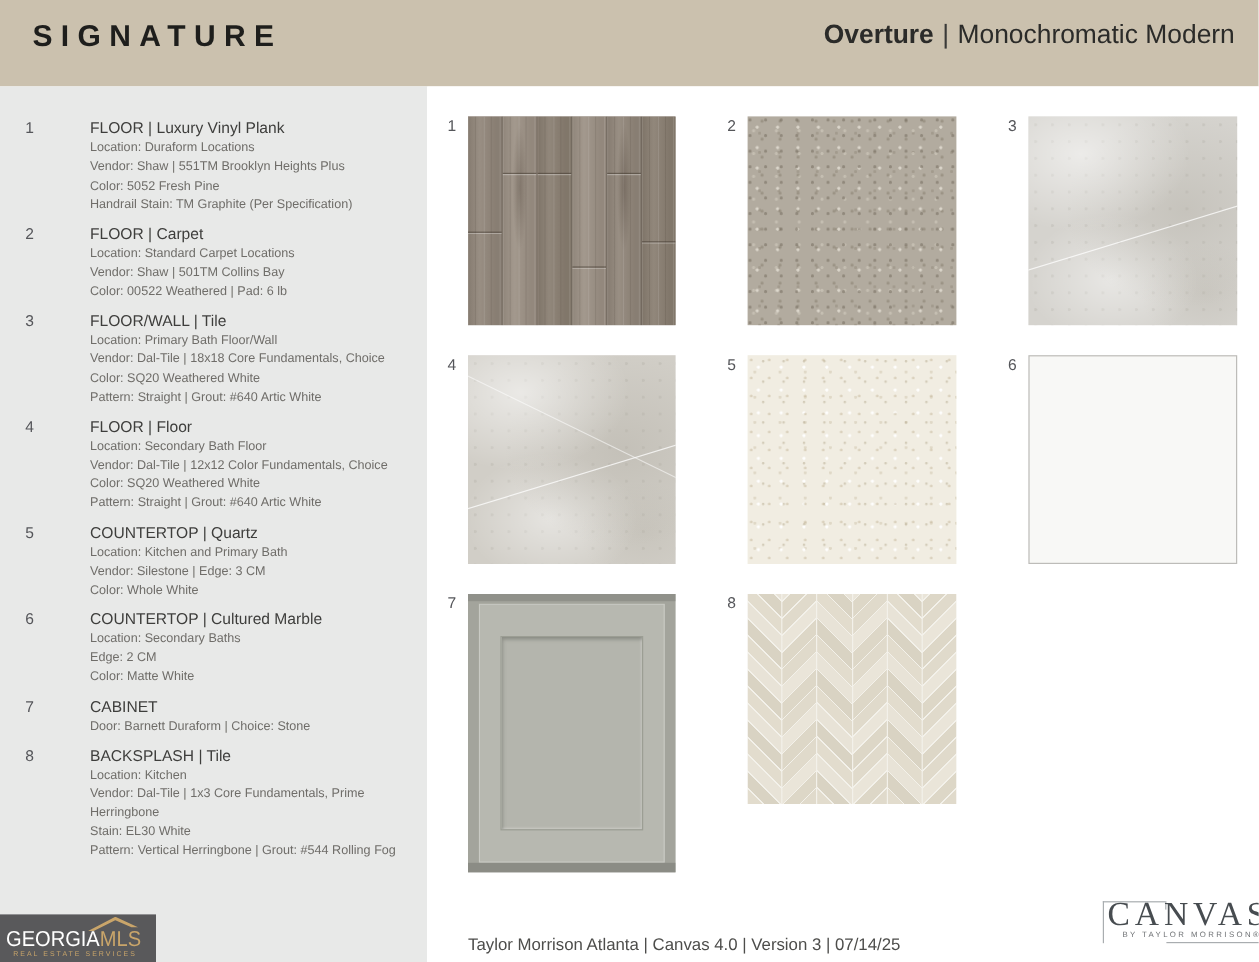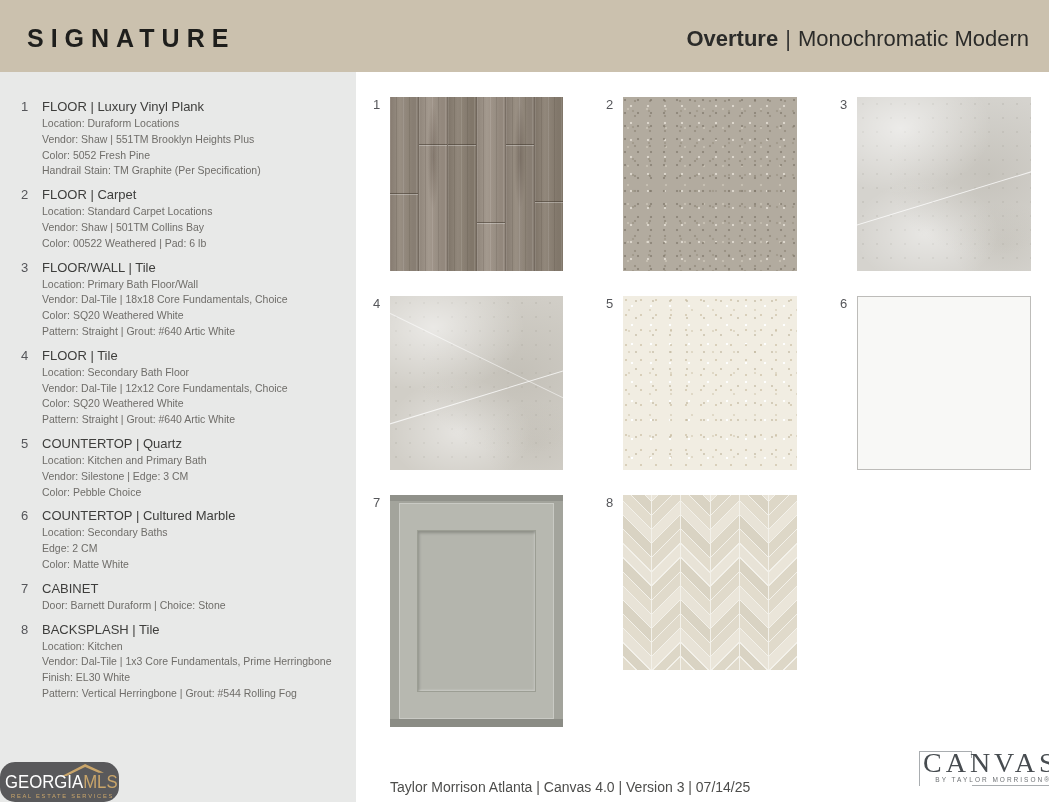--- a/index.html
+++ b/index.html
@@ -7,38 +7,38 @@
     --text_dark:#1e1e1c; --title_text:#3e3e3c; --detail_text:#6f6d69;
     --number_text:#55565a; --accent_gold:#c9a56a; --mls_gray:#59595b;
     --canvas_text:#474c50; --frame_line:#a9adb0;
   }
   *{margin:0;padding:0;box-sizing:border-box;}
   body{background:#fff;font-family:"Liberation Sans",sans-serif;}
   .page{position:relative;width:1049px;height:802px;overflow:hidden;background:var(--page_bg);}
 
   
   .hdr{position:absolute;left:0;top:0;width:1049px;height:72px;background:var(--header_bg);
-       display:flex;align-items:center;justify-content:space-between;padding:5px 20px 0 27px;}
+       display:flex;justify-content:space-between;padding:16px 20px 0 27px;}
   .brand{font-size:25px;font-weight:700;letter-spacing:7px;color:var(--text_dark);}
   .collection{font-size:22px;color:#2b2b29;white-space:nowrap;}
   .coll-name{font-weight:700;}
   .coll-sep{font-weight:400;margin:0 7px;color:#3a3a38;}
   .coll-style{font-weight:400;}
 
   
   .sidebar{position:absolute;left:0;top:72px;width:356px;height:730px;background:var(--sidebar_bg);padding-top:26px;}
   .spec-list{list-style:none;}
   .spec-item{display:flex;padding-left:21px;margin-bottom:7px;}
   .spec-num{width:21px;font-size:13px;color:var(--number_text);padding-top:1px;flex:none;}
-  .spec-body{flex:1;padding-right:19px;}
+  .spec-body{flex:1;padding-right:19px;margin-left:33px;}
   .spec-title{font-size:13px;line-height:17px;color:var(--title_text);margin-bottom:1px;}
   .spec-detail{font-size:10.5px;line-height:15.8px;color:var(--detail_text);}
 
   
-  .gmls{position:absolute;left:0;bottom:0;width:119px;height:40px;background:var(--mls_gray);overflow:hidden;border-radius:15px;}
+  .gmls{position:absolute;left:0;bottom:0;width:130px;height:40px;background:var(--mls_gray);overflow:hidden;}
   .gmls-roof{position:absolute;right:15px;top:2px;width:42px;height:12px;background:var(--accent_gold);
              clip-path:polygon(0 100%,55% 0,100% 72%,87% 72%,55% 24%,11% 100%);}
   .gmls-name{position:absolute;left:5px;top:11px;font-size:18px;line-height:18px;color:#fff;
              letter-spacing:0;transform:scaleX(.93);transform-origin:left;white-space:nowrap;}
   .gmls-mls{color:var(--accent_gold);}
   .gmls-tag{position:absolute;left:11px;top:31px;font-size:5.8px;letter-spacing:1.7px;color:var(--accent_gold);white-space:nowrap;}
 
   
   .main{position:absolute;left:356px;top:72px;width:693px;height:730px;background:#fff;}
   .cell{position:absolute;}
@@ -169,35 +169,35 @@
           <div class="spec-detail">Location: Primary Bath Floor/Wall</div>
           <div class="spec-detail">Vendor: Dal-Tile | 18x18 Core Fundamentals, Choice</div>
           <div class="spec-detail">Color: SQ20 Weathered White</div>
           <div class="spec-detail">Pattern: Straight | Grout: #640 Artic White</div>
         </div>
       </li>
 
       <li class="spec-item">
         <span class="spec-num">4</span>
         <div class="spec-body">
-          <div class="spec-title">FLOOR | Tile</div>
+          <div class="spec-title">FLOOR | Floor</div>
           <div class="spec-detail">Location: Secondary Bath Floor</div>
-          <div class="spec-detail">Vendor: Dal-Tile | 12x12 Core Fundamentals, Choice</div>
+          <div class="spec-detail">Vendor: Dal-Tile | 12x12 Color Fundamentals, Choice</div>
           <div class="spec-detail">Color: SQ20 Weathered White</div>
           <div class="spec-detail">Pattern: Straight | Grout: #640 Artic White</div>
         </div>
       </li>
 
       <li class="spec-item">
         <span class="spec-num">5</span>
         <div class="spec-body">
           <div class="spec-title">COUNTERTOP | Quartz</div>
           <div class="spec-detail">Location: Kitchen and Primary Bath</div>
           <div class="spec-detail">Vendor: Silestone | Edge: 3 CM</div>
-          <div class="spec-detail">Color: Pebble Choice</div>
+          <div class="spec-detail">Color: Whole White</div>
         </div>
       </li>
 
       <li class="spec-item">
         <span class="spec-num">6</span>
         <div class="spec-body">
           <div class="spec-title">COUNTERTOP | Cultured Marble</div>
           <div class="spec-detail">Location: Secondary Baths</div>
           <div class="spec-detail">Edge: 2 CM</div>
           <div class="spec-detail">Color: Matte White</div>
@@ -211,21 +211,21 @@
           <div class="spec-detail">Door: Barnett Duraform | Choice: Stone</div>
         </div>
       </li>
 
       <li class="spec-item">
         <span class="spec-num">8</span>
         <div class="spec-body">
           <div class="spec-title">BACKSPLASH | Tile</div>
           <div class="spec-detail">Location: Kitchen</div>
           <div class="spec-detail">Vendor: Dal-Tile | 1x3 Core Fundamentals, Prime Herringbone</div>
-          <div class="spec-detail">Finish: EL30 White</div>
+          <div class="spec-detail">Stain: EL30 White</div>
           <div class="spec-detail">Pattern: Vertical Herringbone | Grout: #544 Rolling Fog</div>
         </div>
       </li>
     </ul>
 
     <div class="gmls">
       <div class="gmls-roof"></div>
       <div class="gmls-name"><span>GEORGIA</span><span class="gmls-mls">MLS</span></div>
       <div class="gmls-tag">REAL ESTATE SERVICES</div>
     </div>

